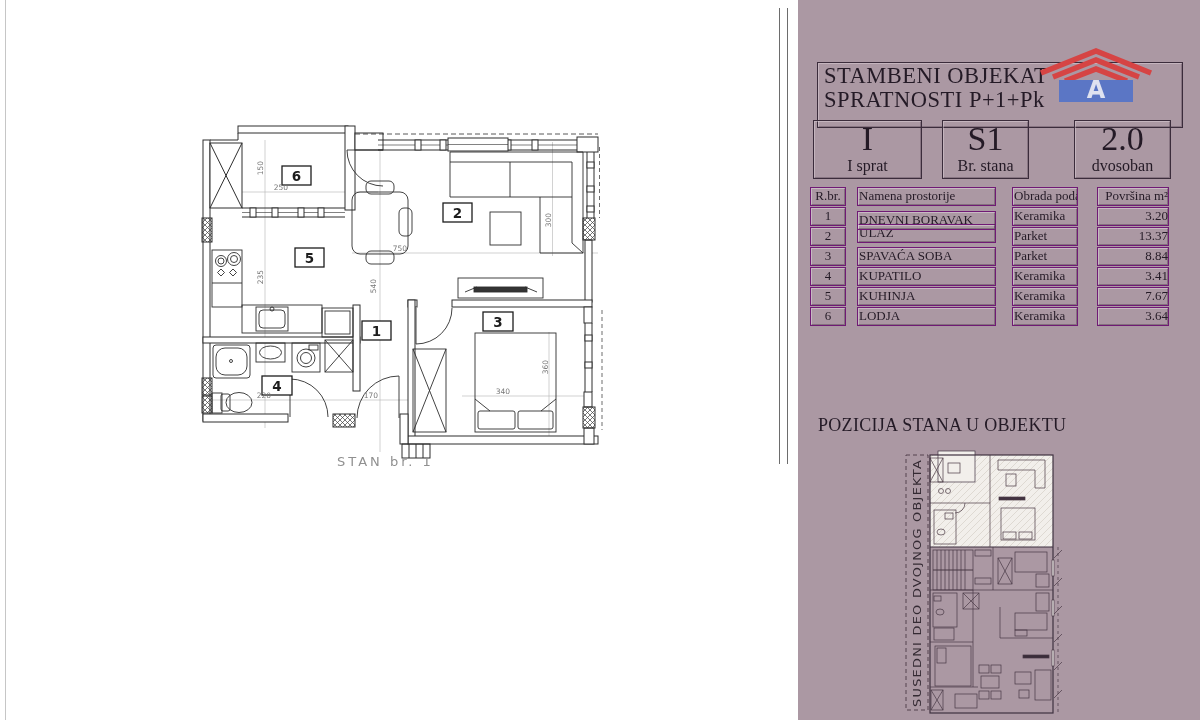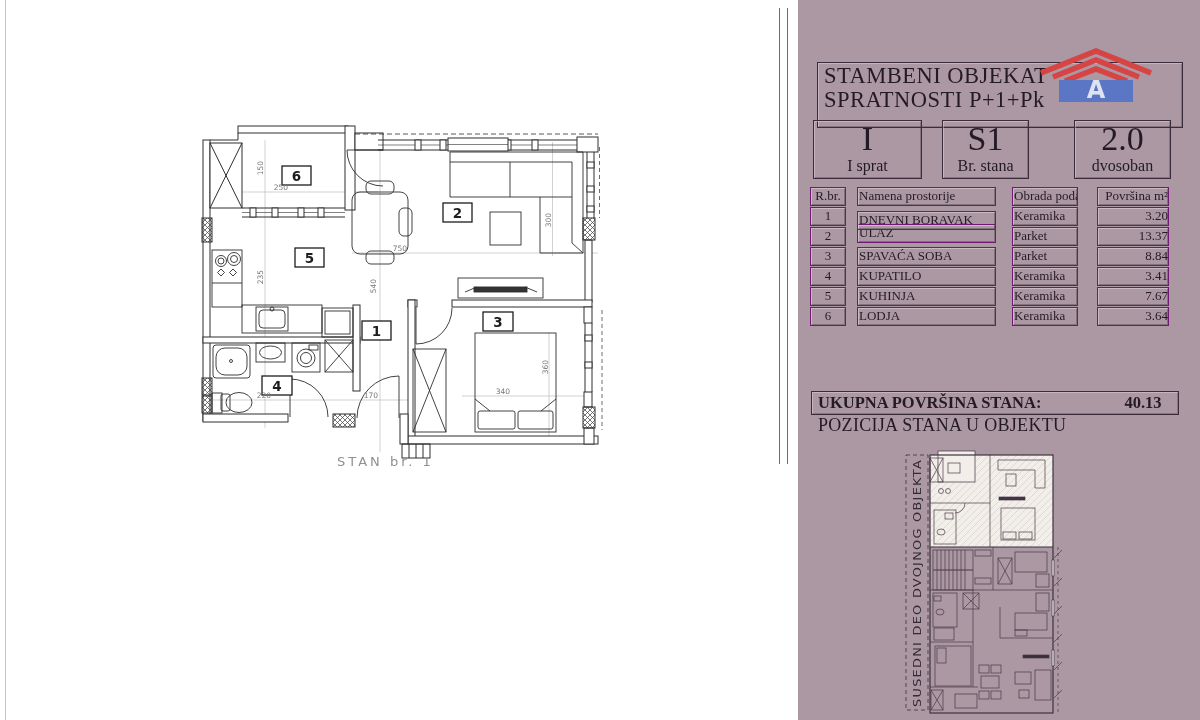--- a/index.html
+++ b/index.html
@@ -353,24 +353,20 @@
       <div class="cell c-floor" style="top:287px">Keramika</div>
       <div class="cell c-area" style="top:287px">7.67</div>
     </div>
     <div>
       <div class="cell c-num" style="top:307px">6</div>
       <div class="cell c-name" style="top:307px">LODJA</div>
       <div class="cell c-floor" style="top:307px">Keramika</div>
       <div class="cell c-area" style="top:307px">3.64</div>
     </div>
 
-    <div class="pbox total-box">
-      <span class="tl">UKUPNA POVRŠINA STANA:</span>
-      <span class="tv">40.13</span>
-    </div>
 
     <div class="pos-label">POZICIJA STANA  U OBJEKTU</div>
 
     <svg id="mini" viewBox="0 0 290 268">
       <defs>
         <pattern id="mh" width="7" height="7" patternUnits="userSpaceOnUse">
           <path d="M0,7 L7,0" stroke="#d9d3cc" stroke-width="0.8" fill="none"></path>
         </pattern>
       </defs>
 

